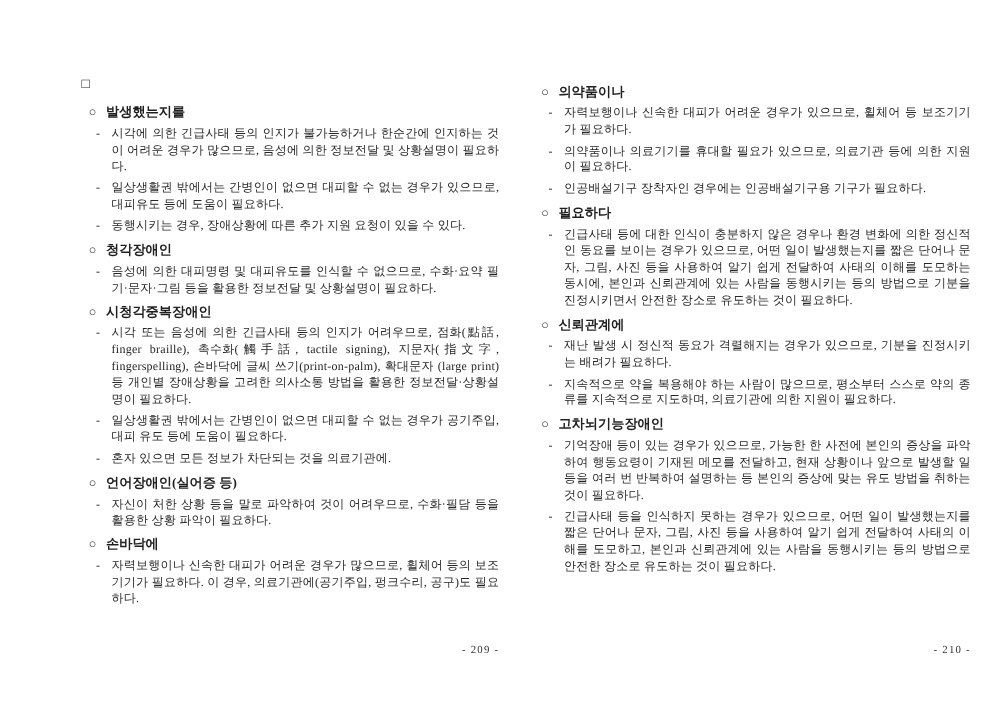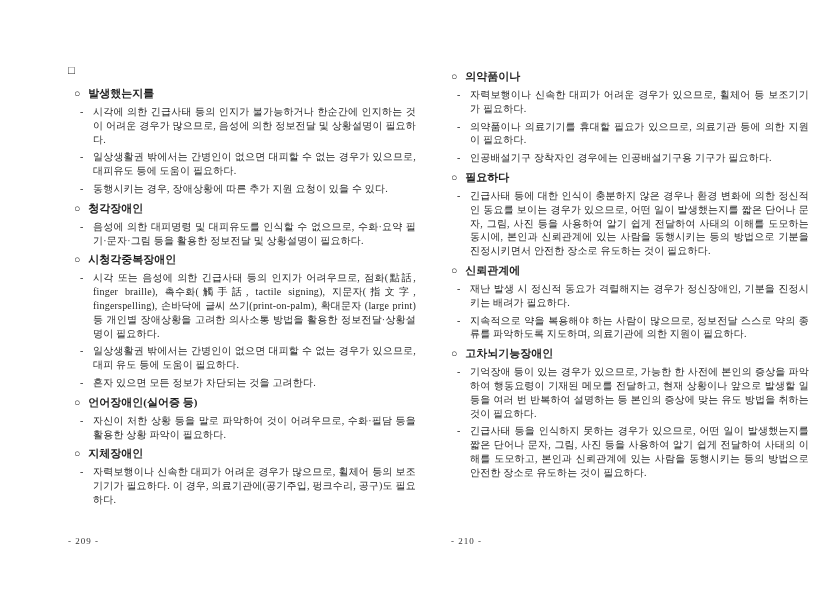--- a/index.html
+++ b/index.html
@@ -67,21 +67,21 @@
     flex: 1 1 auto;
     text-align: justify;
     letter-spacing: 0.2px;
   }
 
   .page-num {
     position: absolute;
     left: 0;
     right: 0;
     bottom: 2px;
-    text-align: left;
+    text-align: right;
     font-size: 9px;
     letter-spacing: 1px;
     color: #333333;
   }
 </style>
 </head>
 <body>
 
 <div class="page" id="page-left">
   <div class="doc-title">
@@ -120,41 +120,41 @@
         <div class="heading">
           <span class="marker">○</span>
           <span>시청각중복장애인</span>
         </div>
         <div class="bullet">
           <span class="dash">-</span>
           <span class="text">시각 또는 음성에 의한 긴급사태 등의 인지가 어려우므로, 점화(點話, finger braille), 촉수화(觸手話, tactile signing), 지문자(指文字, fingerspelling), 손바닥에 글씨 쓰기(print-on-palm), 확대문자 (large print) 등 개인별 장애상황을 고려한 의사소통 방법을 활용한 정보전달·상황설명이 필요하다.</span>
         </div>
         <div class="bullet">
           <span class="dash">-</span>
-          <span class="text">일상생활권 밖에서는 간병인이 없으면 대피할 수 없는 경우가 있으므로, 대피 유도 등에 도움이 필요하다.</span>
-        </div>
-        <div class="bullet">
-          <span class="dash">-</span>
-          <span class="text">혼자 있으면 모든 정보가 차단되는 것을 고려한다.</span>
+          <span class="text">일상생활권 밖에서는 간병인이 없으면 대피할 수 없는 경우가 공기주입, 대피 유도 등에 도움이 필요하다.</span>
+        </div>
+        <div class="bullet">
+          <span class="dash">-</span>
+          <span class="text">혼자 있으면 모든 정보가 차단되는 것을 의료기관에.</span>
         </div>
       </div>
       <div class="section">
         <div class="heading">
           <span class="marker">○</span>
           <span>언어장애인(실어증 등)</span>
         </div>
         <div class="bullet">
           <span class="dash">-</span>
           <span class="text">자신이 처한 상황 등을 말로 파악하여 것이 어려우므로, 수화·필담 등을 활용한 상황 파악이 필요하다.</span>
         </div>
       </div>
       <div class="section">
         <div class="heading">
           <span class="marker">○</span>
-          <span>지체장애인</span>
+          <span>손바닥에</span>
         </div>
         <div class="bullet">
           <span class="dash">-</span>
           <span class="text">자력보행이나 신속한 대피가 어려운 경우가 많으므로, 휠체어 등의 보조기기가 필요하다. 이 경우, 의료기관에(공기주입, 펑크수리, 공구)도 필요하다.</span>
         </div>
       </div>
     </div>
   <div class="page-num">- 209 -</div>
 </div>
 
@@ -188,25 +188,25 @@
           <span class="text">긴급사태 등에 대한 인식이 충분하지 않은 경우나 환경 변화에 의한 정신적인 동요를 보이는 경우가 있으므로, 어떤 일이 발생했는지를 짧은 단어나 문자, 그림, 사진 등을 사용하여 알기 쉽게 전달하여 사태의 이해를 도모하는 동시에, 본인과 신뢰관계에 있는 사람을 동행시키는 등의 방법으로 기분을 진정시키면서 안전한 장소로 유도하는 것이 필요하다.</span>
         </div>
       </div>
       <div class="section">
         <div class="heading">
           <span class="marker">○</span>
           <span>신뢰관계에</span>
         </div>
         <div class="bullet">
           <span class="dash">-</span>
-          <span class="text">재난 발생 시 정신적 동요가 격렬해지는 경우가 정신장애인, 기분을 진정시키는 배려가 필요하다.</span>
-        </div>
-        <div class="bullet">
-          <span class="dash">-</span>
-          <span class="text">지속적으로 약을 복용해야 하는 사람이 많으므로, 정보전달 스스로 약의 종류를 파악하도록 지도하며, 의료기관에 의한 지원이 필요하다.</span>
+          <span class="text">재난 발생 시 정신적 동요가 격렬해지는 경우가 있으므로, 기분을 진정시키는 배려가 필요하다.</span>
+        </div>
+        <div class="bullet">
+          <span class="dash">-</span>
+          <span class="text">지속적으로 약을 복용해야 하는 사람이 많으므로, 평소부터 스스로 약의 종류를 지속적으로 지도하며, 의료기관에 의한 지원이 필요하다.</span>
         </div>
       </div>
       <div class="section">
         <div class="heading">
           <span class="marker">○</span>
           <span>고차뇌기능장애인</span>
         </div>
         <div class="bullet">
           <span class="dash">-</span>
           <span class="text">기억장애 등이 있는 경우가 있으므로, 가능한 한 사전에 본인의 증상을 파악하여 행동요령이 기재된 메모를 전달하고, 현재 상황이나 앞으로 발생할 일 등을 여러 번 반복하여 설명하는 등 본인의 증상에 맞는 유도 방법을 취하는 것이 필요하다.</span>

